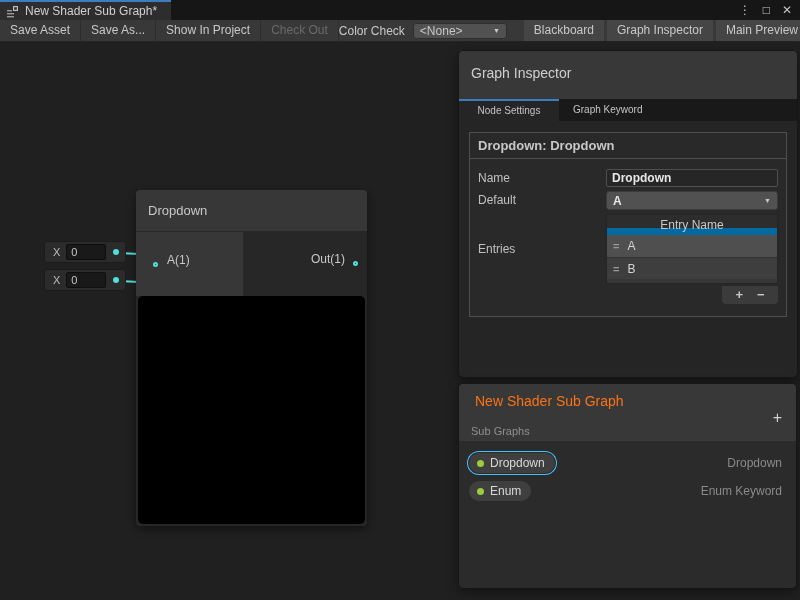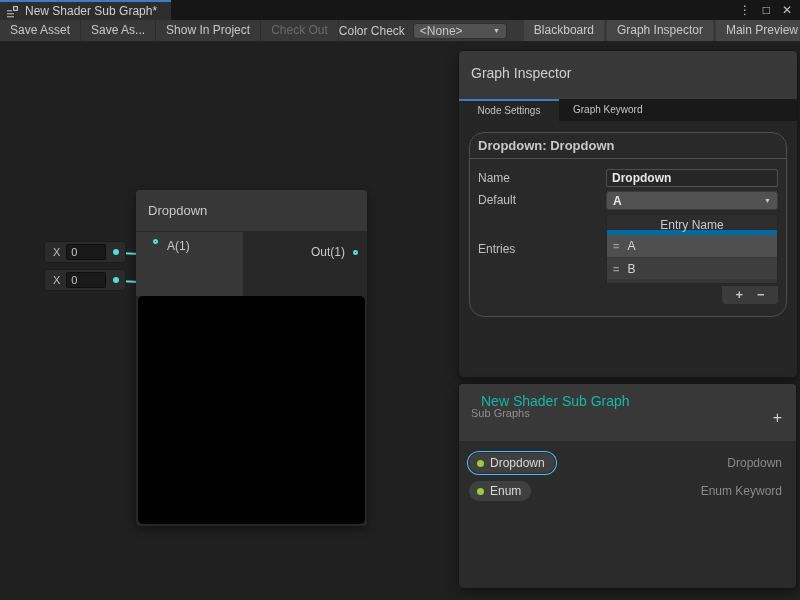--- a/index.html
+++ b/index.html
@@ -55,42 +55,42 @@
   .node {
     position:absolute; left:136px; top:148px; width:231px; z-index:2;
     border-radius:4px; box-shadow:0 3px 8px rgba(0,0,0,.45);
   }
   .node-header {
     height:42px; line-height:42px; background:#373737; border-bottom:1px solid #282828;
     border-radius:4px 4px 0 0; padding-left:12px; font-size:13px; color:#C8C8C8;
   }
   .node-body { height:64px; display:flex; }
   .node-in { width:108px; background:#373737; border-right:1px solid #282828; padding-top:7px; }
-  .port-row { height:28px; display:flex; align-items:flex-start; padding-left:17px; gap:9px; }
+  .port-row { height:28px; display:flex; align-items:flex-end; padding-left:17px; gap:9px; }
   .port {
     width:5px; height:5px; border:2px solid #4FE0DD; border-radius:50%; background:#1F1F1F; flex:none;
   }
   .node-out { flex:1; background:#272727; padding-top:6px; }
-  .out-row { height:28px; display:flex; align-items:center; justify-content:flex-end; padding-right:9px; gap:8px; }
+  .out-row { height:28px; display:flex; align-items:flex-end; justify-content:flex-end; padding-right:9px; gap:8px; }
   .port.out { background:#272727; }
   .port-label { font-size:12px; color:#C8C8C8; }
   .node-preview { height:230px; background:#272727; border-radius:0 0 4px 4px; padding:0 2px 2px 2px; }
   .preview-surface { width:100%; height:100%; background:#000; border-radius:5px; }
   
   .panel {
     position:absolute; background:#252525; border:1px solid #161616; border-radius:5px;
     overflow:hidden; z-index:3; box-shadow:0 4px 12px rgba(0,0,0,.4);
   }
   .inspector { left:458px; top:8px; width:340px; height:328px; }
   .panel-title { height:48px; background:#383838; padding:14px 0 0 12px; font-size:14px; color:#CFCFCF; }
   .insp-tabs { height:22px; background:#191919; display:flex; }
   .insp-tab { line-height:22px; padding:0 14px; color:#C4C4C4; font-size:10px; }
   .insp-tab.active { background:#252525; border-top:2px solid #3D7CC0; line-height:20px; width:100px; text-align:center; padding:0; }
   .section-box {
-    margin:11px 10px 0 10px; border:1px solid #4E4E4E; border-radius:15px; background:#292929;
+    margin:11px 10px 0 10px; border:1px solid #4E4E4E; border-radius:0; background:#292929;
     padding-bottom:12px;
   }
   .sec-header {
     height:26px; line-height:26px; padding-left:8px; font-weight:bold; font-size:13px; color:#C8C8C8;
     border-bottom:1px solid #4E4E4E;
   }
   .f-row { display:flex; margin:10px 8px 0 8px; }
   .f-row + .f-row { margin-top:4px; }
   .f-label { width:128px; font-size:12px; color:#C0C0C0; padding-top:2px; flex:none; }
   .f-input {
@@ -101,38 +101,38 @@
   .f-select {
     flex:1; height:19px; background:#515151; border:1px solid #3A3A3A; border-radius:3px;
     display:flex; align-items:center; padding:0 6px; font-weight:bold; color:#E6E6E6;
   }
   .f-select .arrow { margin-left:auto; font-size:7px; color:#C8C8C8; font-weight:normal; }
   .entries-row { margin-top:2px; }
   .entries-row .f-label { align-self:center; padding-top:0; }
   .entry-list { flex:1; background:#373737; border:1px solid #262626; }
   .el-header {
     height:20px; line-height:20px; text-align:center; background:#2D2D2D;
-    border-bottom:5px solid #0369a1; font-size:12px; color:#C8C8C8;
+    border-bottom:7px solid #0369a1; font-size:12px; color:#C8C8C8;
   }
   .el-row { height:22px; display:flex; align-items:center; padding-left:6px; gap:8px; font-size:12px; color:#D4D4D4; }
   .el-row .handle { color:#9A9A9A; font-weight:bold; font-size:11px; }
   .el-row.selected { background:#4F4F4F; }
   .el-row.plain { background:#3E3E3E; border-top:1px solid #343434; }
   .el-pad { height:4px; }
   .list-footer-row { display:flex; justify-content:flex-end; margin:2px 8px 0 0; }
   .list-footer {
     width:56px; height:18px; background:#3B3B3B; border-radius:0 0 4px 4px;
     display:flex; align-items:center; justify-content:center; gap:14px;
   }
   .list-footer span { font-size:13px; font-weight:bold; color:#C8C8C8; line-height:18px; }
   
   .blackboard { left:458px; top:341px; width:339px; height:206px; background:#2B2B2B; }
   .bb-header { height:57px; background:#383838; position:relative; }
-  .bb-title { position:absolute; left:22px; top:9px; font-size:14px; color:#14b8a6; }
-  .bb-subtitle { position:absolute; left:12px; top:23px; font-size:11px; color:#8F8F8F; }
+  .bb-title { position:absolute; left:16px; top:9px; font-size:14px; color:#f97316; }
+  .bb-subtitle { position:absolute; left:12px; top:41px; font-size:11px; color:#8F8F8F; }
   .bb-add { position:absolute; right:14px; top:26px; font-size:16px; color:#D0D0D0; line-height:16px; }
   .bb-body { padding-top:8px; }
   .bb-row { height:28px; display:flex; align-items:center; padding:0 14px 0 10px; }
   .pill {
     display:inline-flex; align-items:center; gap:6px; padding:3px 10px 3px 8px;
     border-radius:11px; background:#3F3F3F; font-size:12px; color:#D8D8D8;
   }
   .pill.selected { box-shadow:0 0 0 1px #2B2B2B, 0 0 0 2px #44C0FF; }
   .pill .dot { width:7px; height:7px; border-radius:50%; background:#9CCB3C; }
   .bb-type { margin-left:auto; font-size:12px; color:#8A8A8A; }

